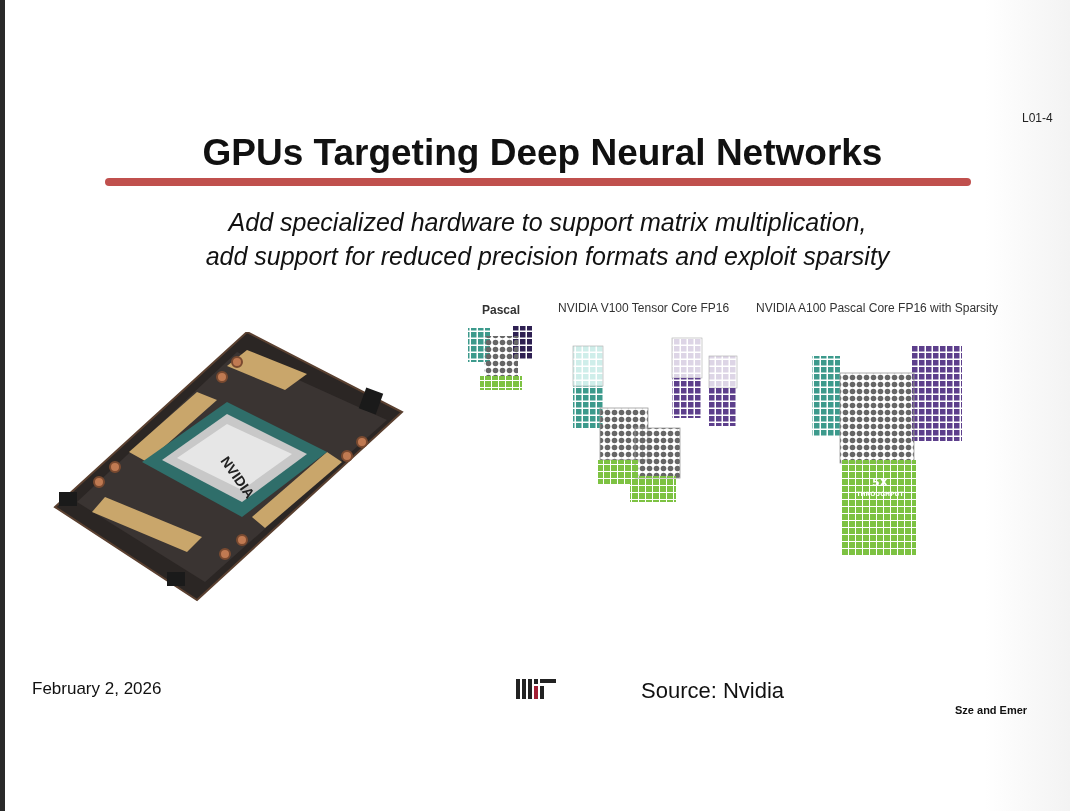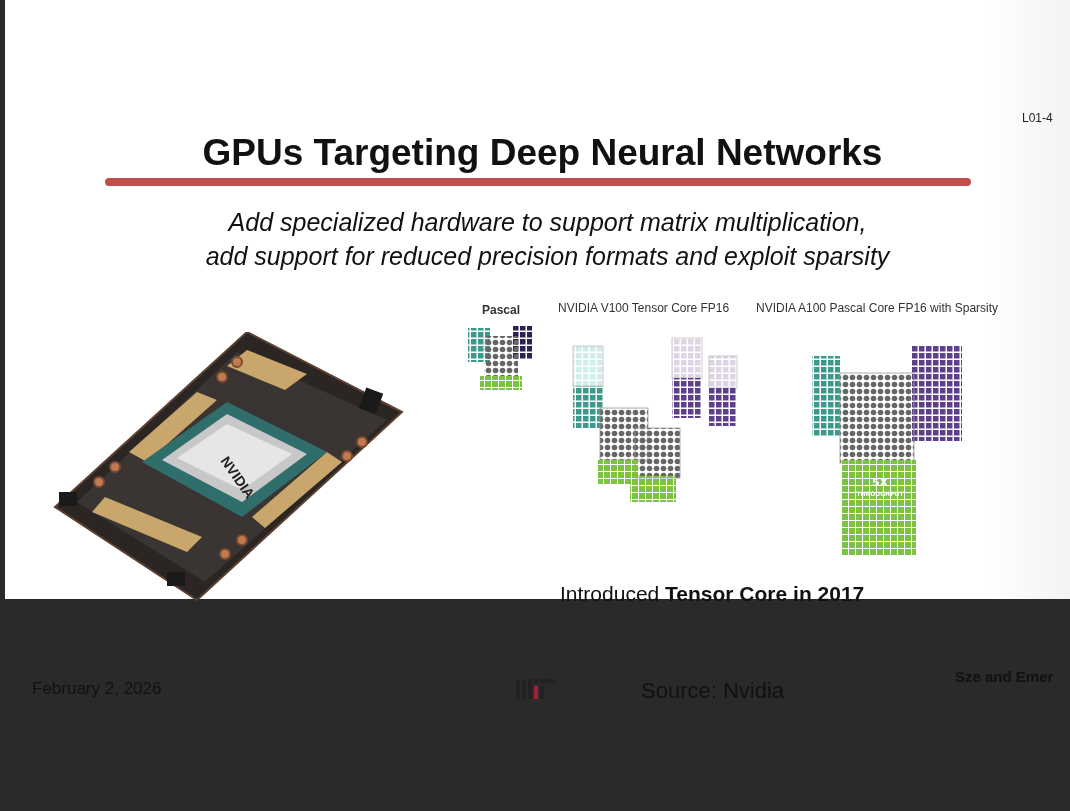--- a/index.html
+++ b/index.html
@@ -1,32 +1,32 @@
 <!DOCTYPE html>
 <html><head>
 <meta charset="utf-8">
 <style>
   html,body{margin:0;padding:0;}
   body{width:1070px;height:811px;overflow:hidden;background:#2a2a2a;position:relative;font-family:"Liberation Sans",sans-serif;}
-  .slide{position:absolute;left:5px;top:0;width:1065px;height:599px;background:linear-gradient(90deg,#ffffff 0%,#ffffff 92%,#f3f3f3 100%);}
+  .slide{position:absolute;left:5px;top:0;width:1065px;height:811px;background:linear-gradient(90deg,#ffffff 0%,#ffffff 92%,#f3f3f3 100%);}
   .slide-num{position:absolute;left:1017px;top:111px;font-size:12px;color:#222;}
   .title{position:absolute;left:0;top:132px;width:1075px;text-align:center;font-size:37px;font-weight:bold;color:#111;letter-spacing:0px;}
   .title-bar{position:absolute;left:100px;top:178px;width:866px;height:8px;border-radius:4px;background:#c0504d;}
   .subtitle{position:absolute;left:0;width:1085px;text-align:center;font-size:25px;font-style:italic;color:#111;}
   .sub1{top:208px;}
   .sub2{top:242px;}
   .gpu{position:absolute;left:42px;top:332px;width:360px;height:270px;}
   .label-small{position:absolute;font-size:12px;color:#333;font-family:Liberation Sans, sans-serif;}
   .diag{position:absolute;left:445px;top:318px;width:575px;height:255px;}
   .caption{position:absolute;left:555px;top:582px;font-size:21px;color:#111;}
   .caption b{font-weight:bold;}
   .date{position:absolute;left:27px;top:679px;font-size:17px;color:#111;}
   .mit{position:absolute;left:511px;top:677px;}
   .source{position:absolute;left:618px;top:678px;font-size:22px;color:#111;margin-left:18px;}
-  .authors{position:absolute;left:950px;top:668px;font-size:15px;font-weight:bold;color:#111;}
+  .authors{position:absolute;left:950px;top:704px;font-size:11px;font-weight:bold;color:#111;}
 </style>
 </head>
 <body>
 
 <div class="slide">
   <div class="slide-num">L01-4</div>
   <div class="title">GPUs Targeting Deep Neural Networks</div>
   <div class="title-bar"></div>
   <div class="subtitle sub1">Add specialized hardware to support matrix multiplication,</div>
   <div class="subtitle sub2">add support for reduced precision formats and exploit sparsity</div>
@@ -106,21 +106,20 @@
     <rect x="180" y="158" width="46" height="26" fill="url(#ggreen)"></rect>
 
     <rect x="362" y="38" width="28" height="80" fill="url(#gteal)"></rect>
     <rect x="462" y="28" width="50" height="95" fill="url(#gpurp)"></rect>
     <rect x="390" y="55" width="74" height="90" fill="url(#ggray)" stroke="#999" stroke-width="0.8"></rect>
     <rect x="392" y="142" width="74" height="96" fill="url(#ggreen)"></rect>
     <text x="430" y="168" text-anchor="middle" font-size="11" font-weight="bold" fill="#fff" font-family="DejaVu Sans, sans-serif">5X</text>
     <text x="430" y="178" text-anchor="middle" font-size="6" font-weight="bold" fill="#fff" font-family="DejaVu Sans, sans-serif">THROUGHPUT</text>
   </svg>
 
-  <div class="caption"><span>Introduced </span><b>Tensor Core in 2017</b></div>
 
   <div class="date">February 2, 2026</div>
   <svg class="mit" width="42" height="22" viewBox="0 0 42 22">
     <rect x="0" y="2" width="4" height="20" fill="#222"></rect>
     <rect x="6" y="2" width="4" height="20" fill="#222"></rect>
     <rect x="12" y="2" width="4" height="20" fill="#222"></rect>
     <rect x="18" y="2" width="4" height="5" fill="#222"></rect>
     <rect x="18" y="9" width="4" height="13" fill="#a31f34"></rect>
     <rect x="24" y="2" width="16" height="4" fill="#222"></rect>
     <rect x="24" y="9" width="4" height="13" fill="#222"></rect>

